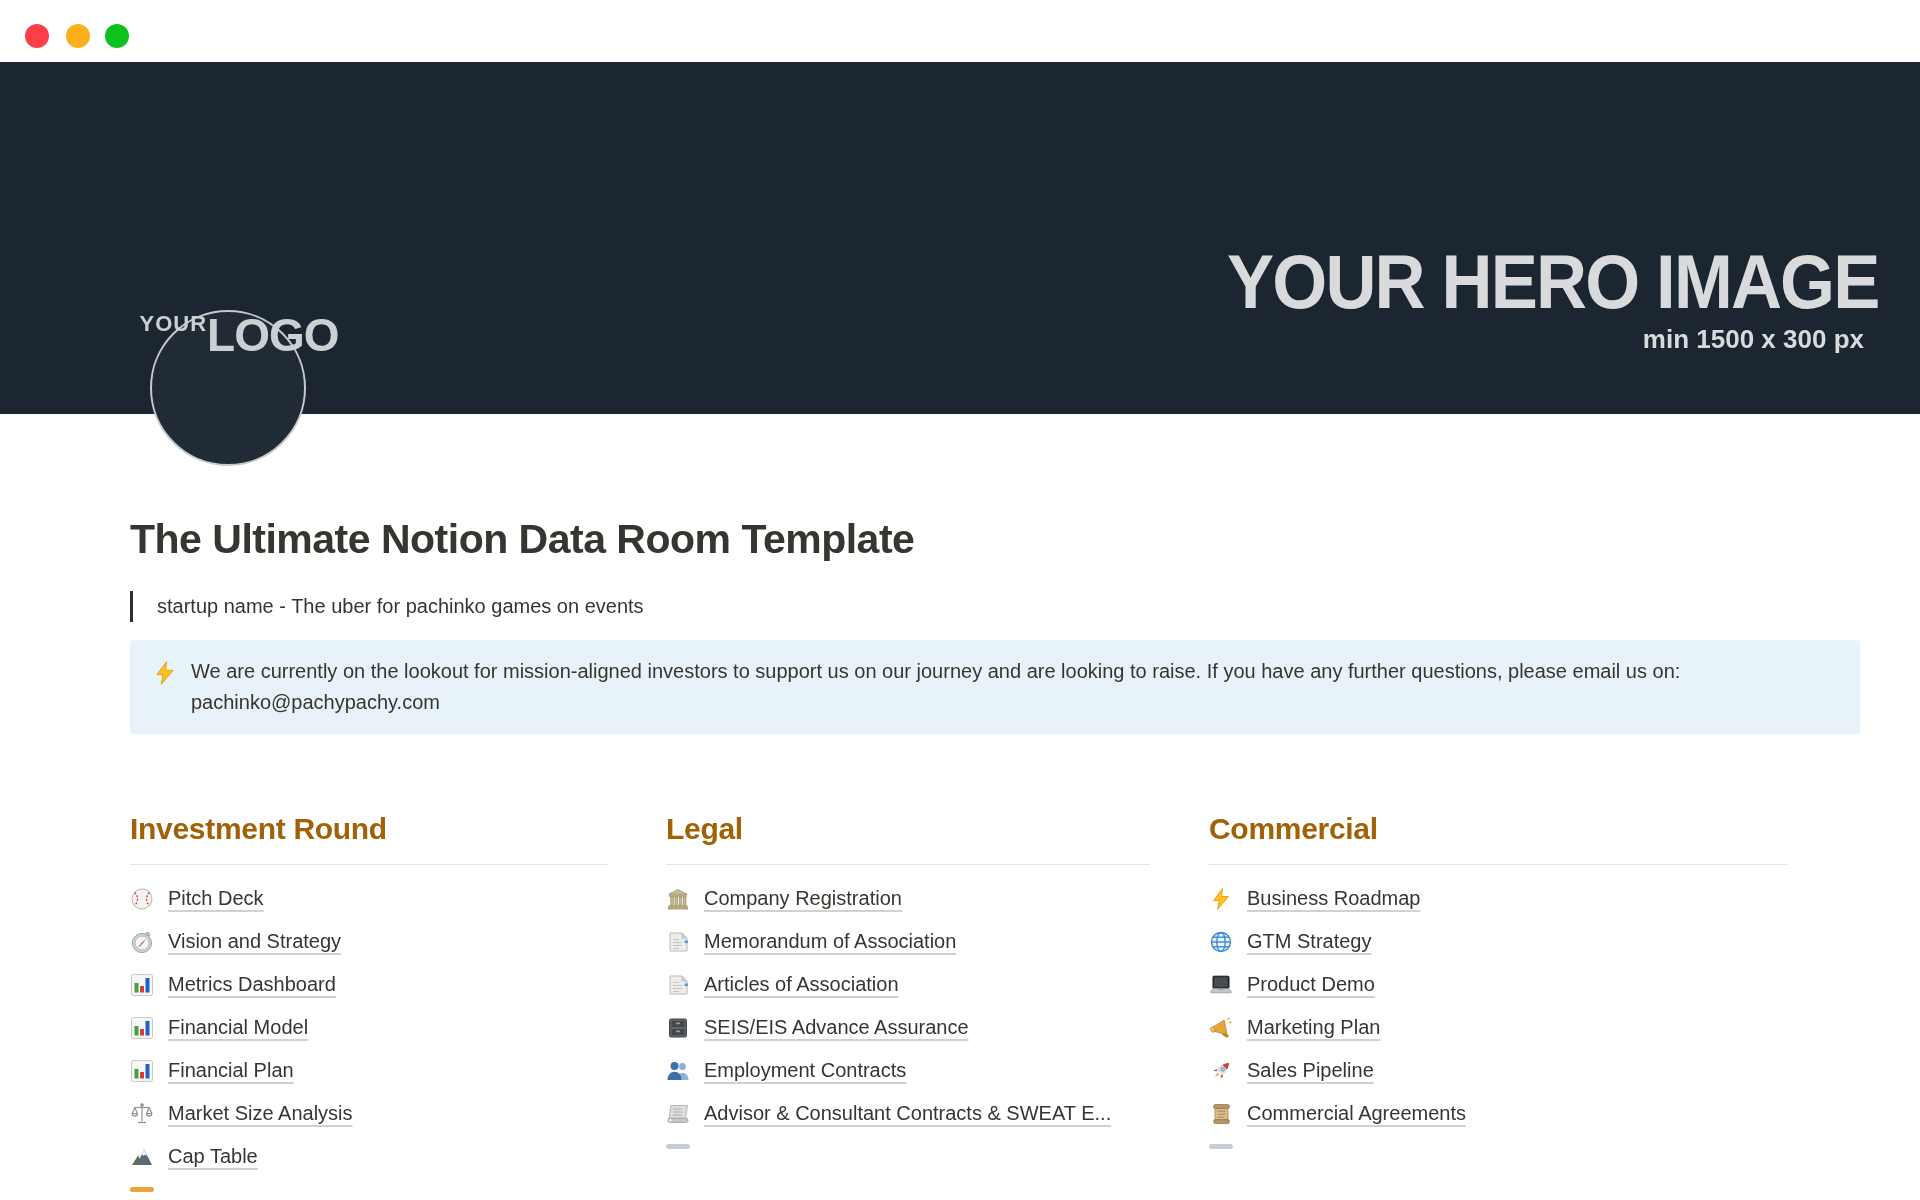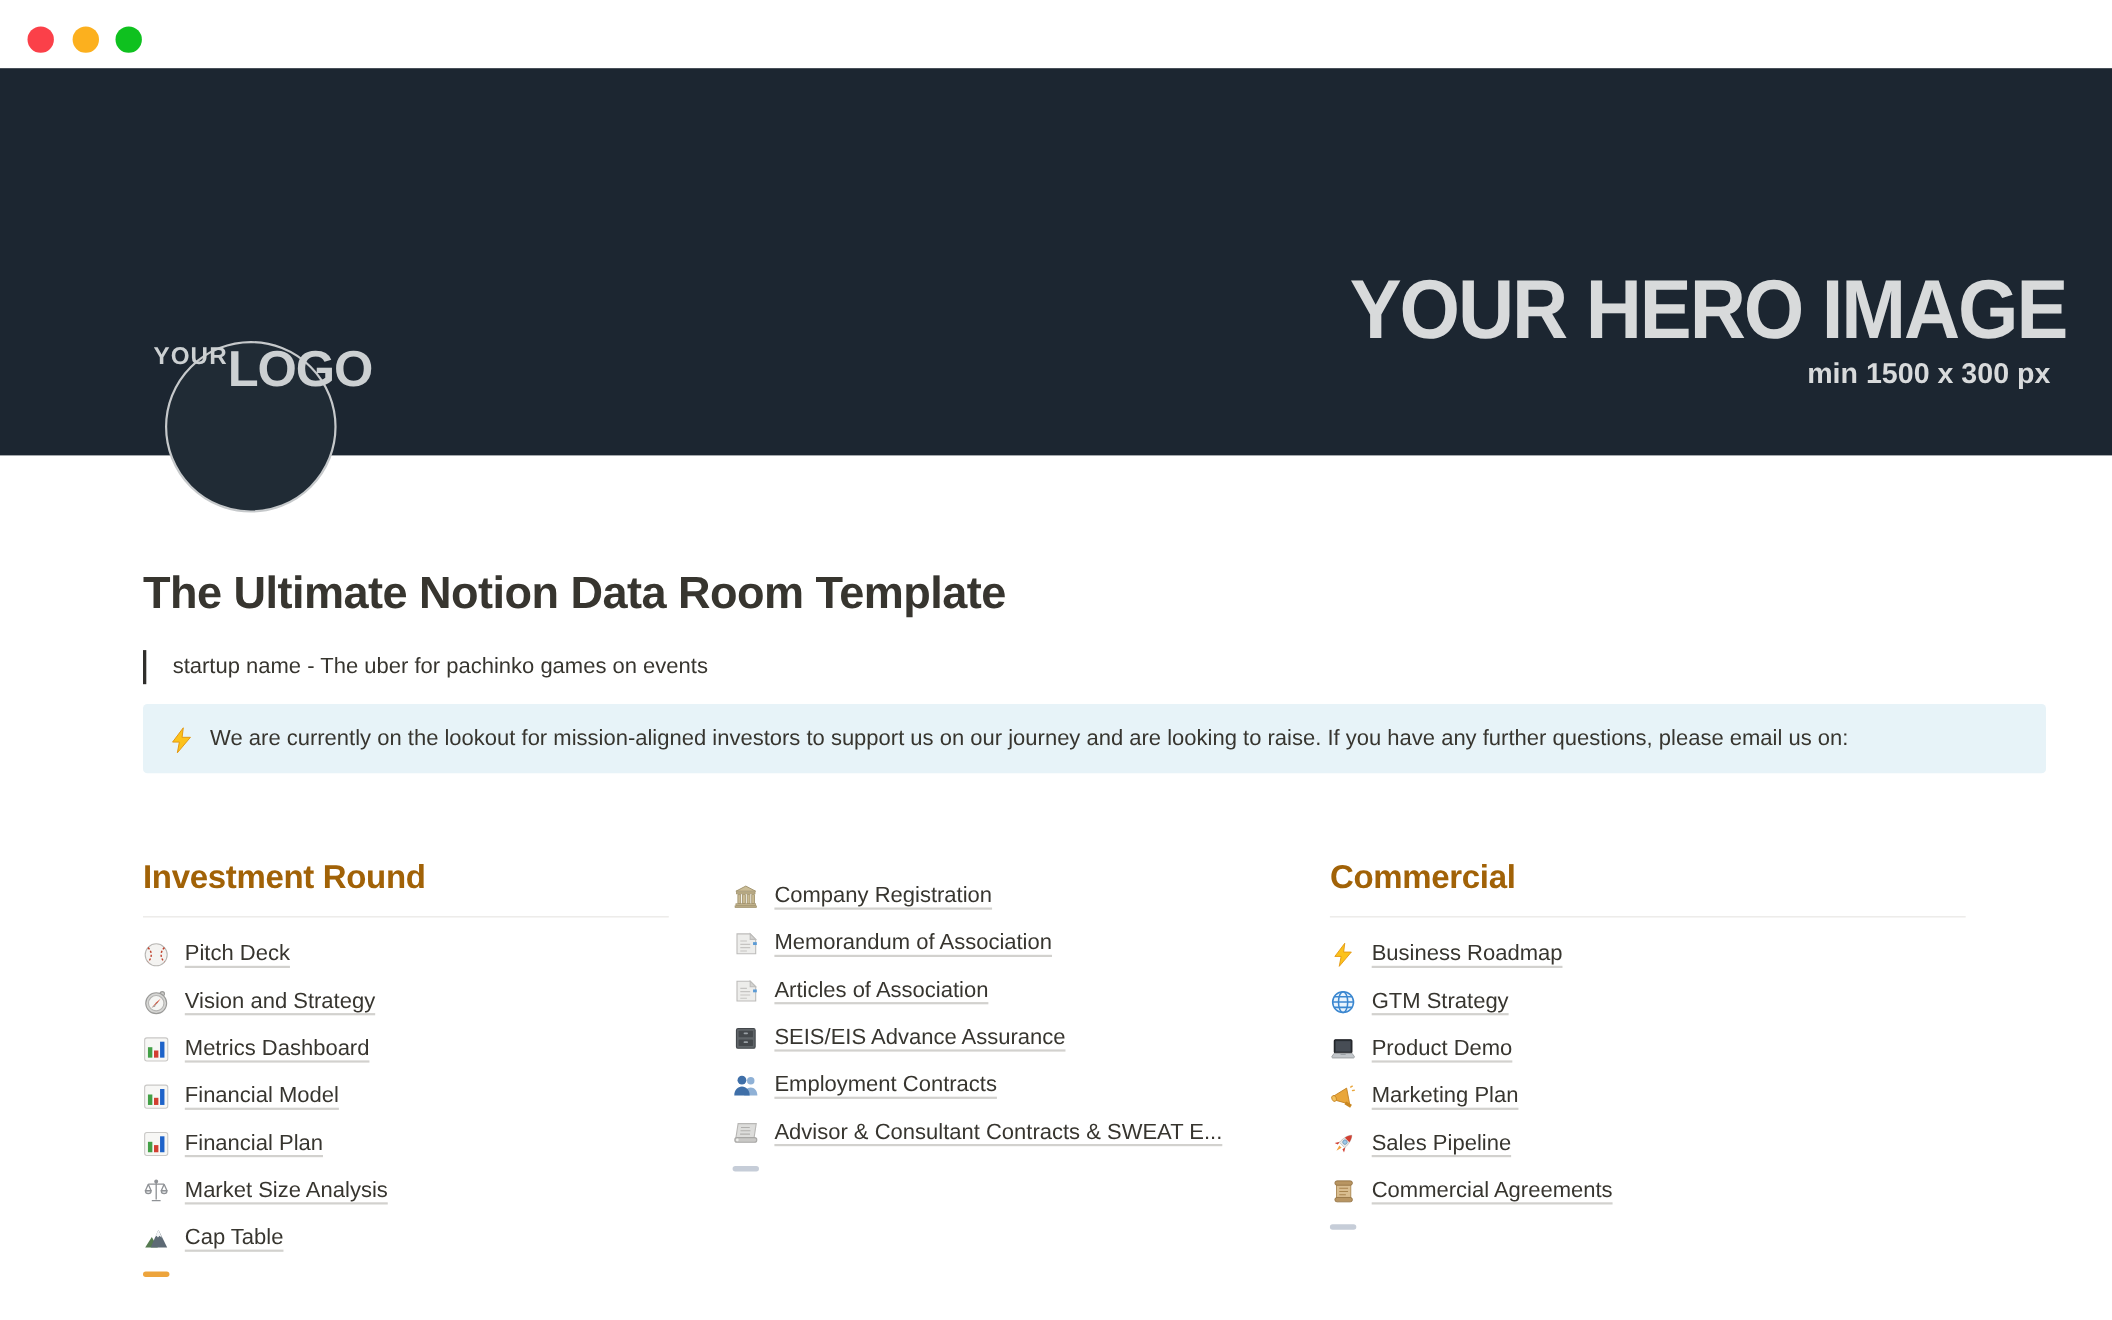--- a/index.html
+++ b/index.html
@@ -72,20 +72,21 @@
   <h1 class="page-title">The Ultimate Notion Data Room Template</h1>
 
   <div class="quote">startup name - The uber for pachinko games on events</div>
 
   <div class="callout" style="background: rgb(231, 243, 248);">
     <span class="c-icon" id="callout-icon"><svg viewBox="0 0 24 24">
           <polygon points="13.5,1.5 4.5,13.5 10.2,13.5 8.5,22.5 19.5,9.5 12.5,9.5" fill="#fcc21c" stroke="#e3960f" stroke-width="0.8"></polygon>
         </svg></span>
     <div class="c-text">
       <div>We are currently on the lookout for mission-aligned investors to support us on our journey and are looking to raise. If you have any further questions, please email us on:</div>
+      <div>pachinko@pachypachy.com</div>
     </div>
   </div>
 
   <div class="columns">
       <div class="column col-0">
         <h2>Investment Round</h2>
         <ul>
           <li>
             <span class="icon">
               <svg viewBox="0 0 24 24">
@@ -163,20 +164,21 @@
                 <polygon points="7,20 14,4 22,20" fill="#5d6a75"></polygon>
                 <polygon points="14,4 10.9,10.8 12.3,9.4 13.6,10.9 15,9.4 16.6,10.7 17.1,11" fill="#f4f6f7"></polygon>
               </svg>
             </span>
             <span class="item-link">Cap Table</span>
           </li>
         </ul>
         <div class="partial-bar" style="background: rgb(237, 164, 60);"></div>
       </div>
       <div class="column col-1">
+        <h2>Legal</h2>
         <ul>
           <li>
             <span class="icon">
               <svg viewBox="0 0 24 24">
                 <polygon points="12,2.5 21,7.2 3,7.2" fill="#cbbd97" stroke="#9c8d66" stroke-width="0.8"></polygon>
                 <rect x="3.6" y="7.9" width="16.8" height="1.7" fill="#c4b58e" stroke="#9c8d66" stroke-width="0.6"></rect>
                 <g fill="#c9ba93" stroke="#9c8d66" stroke-width="0.7">
                   <rect x="4.8" y="10.3" width="2.6" height="8"></rect>
                   <rect x="9" y="10.3" width="2.6" height="8"></rect>
                   <rect x="13.2" y="10.3" width="2.6" height="8"></rect>

